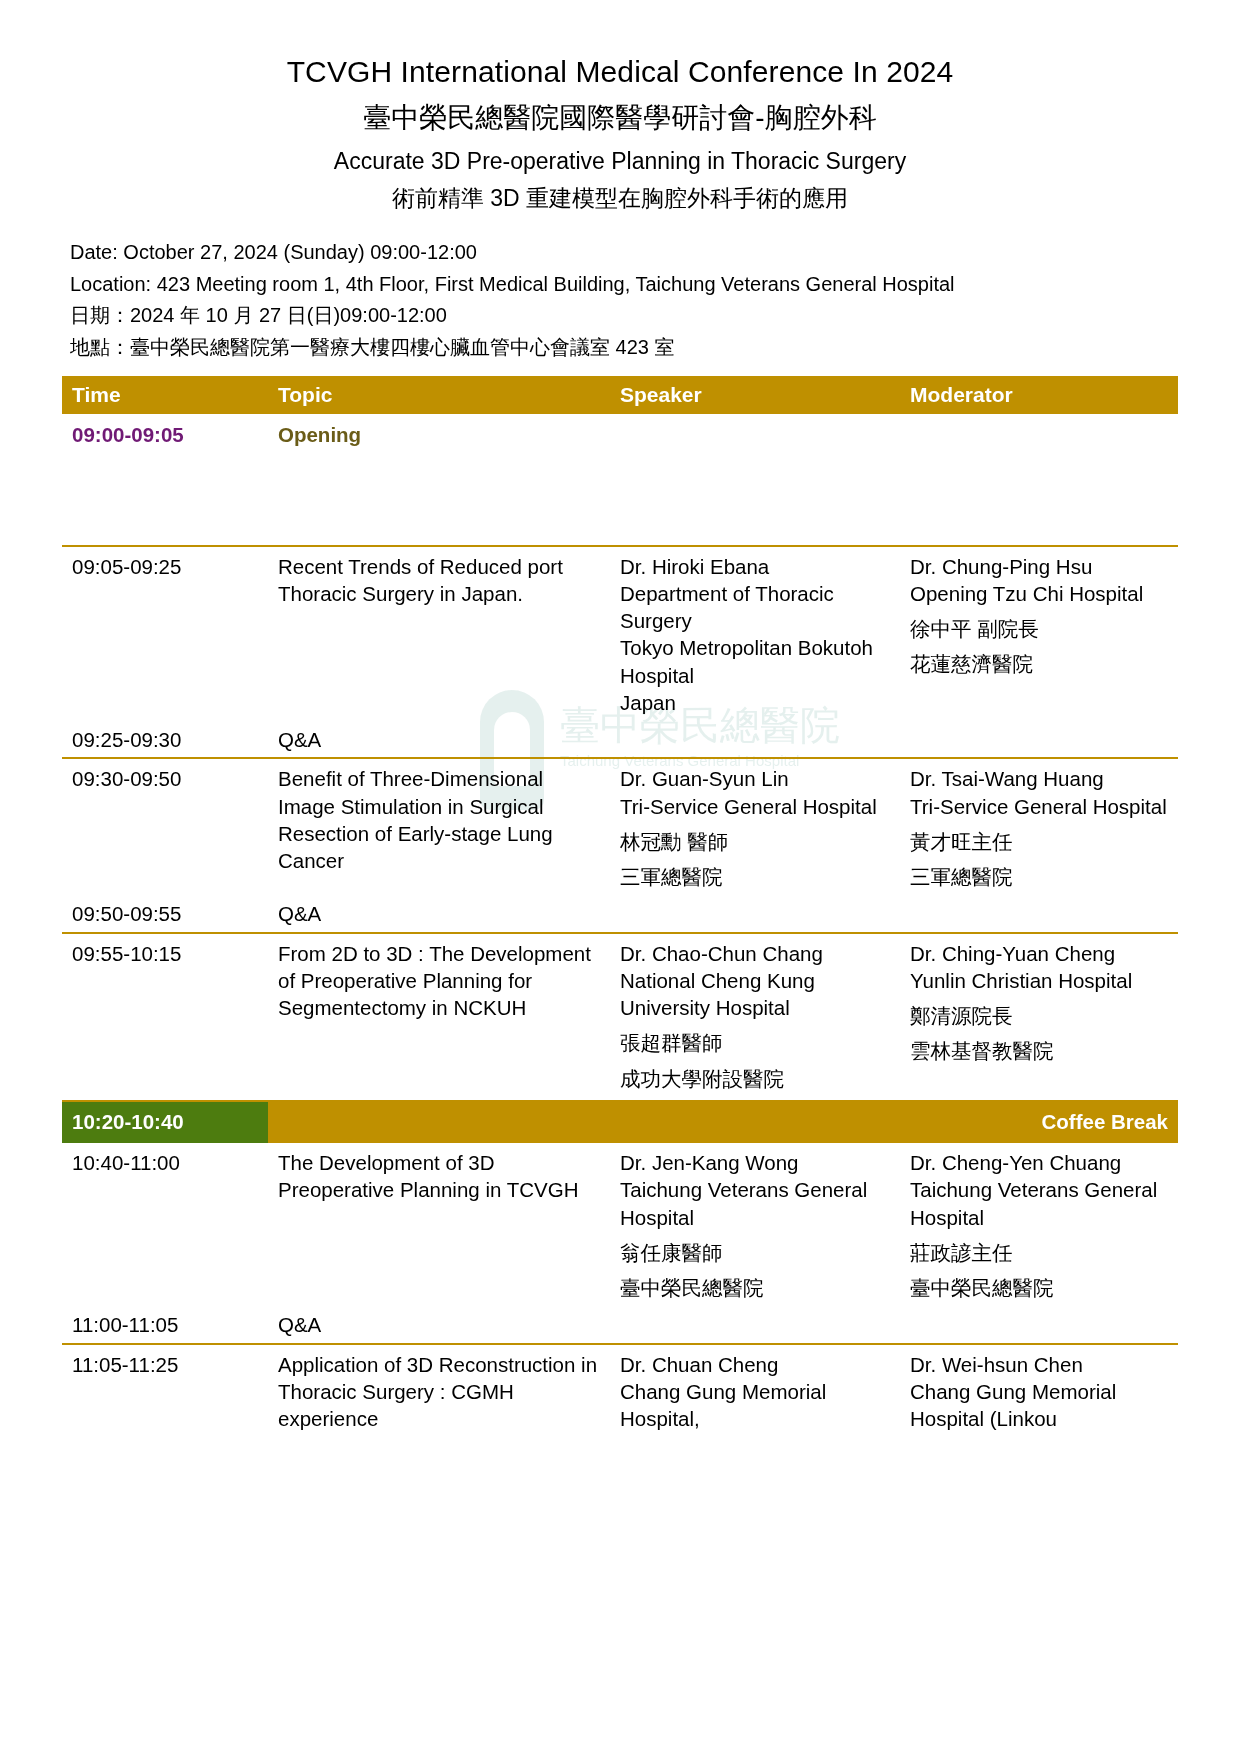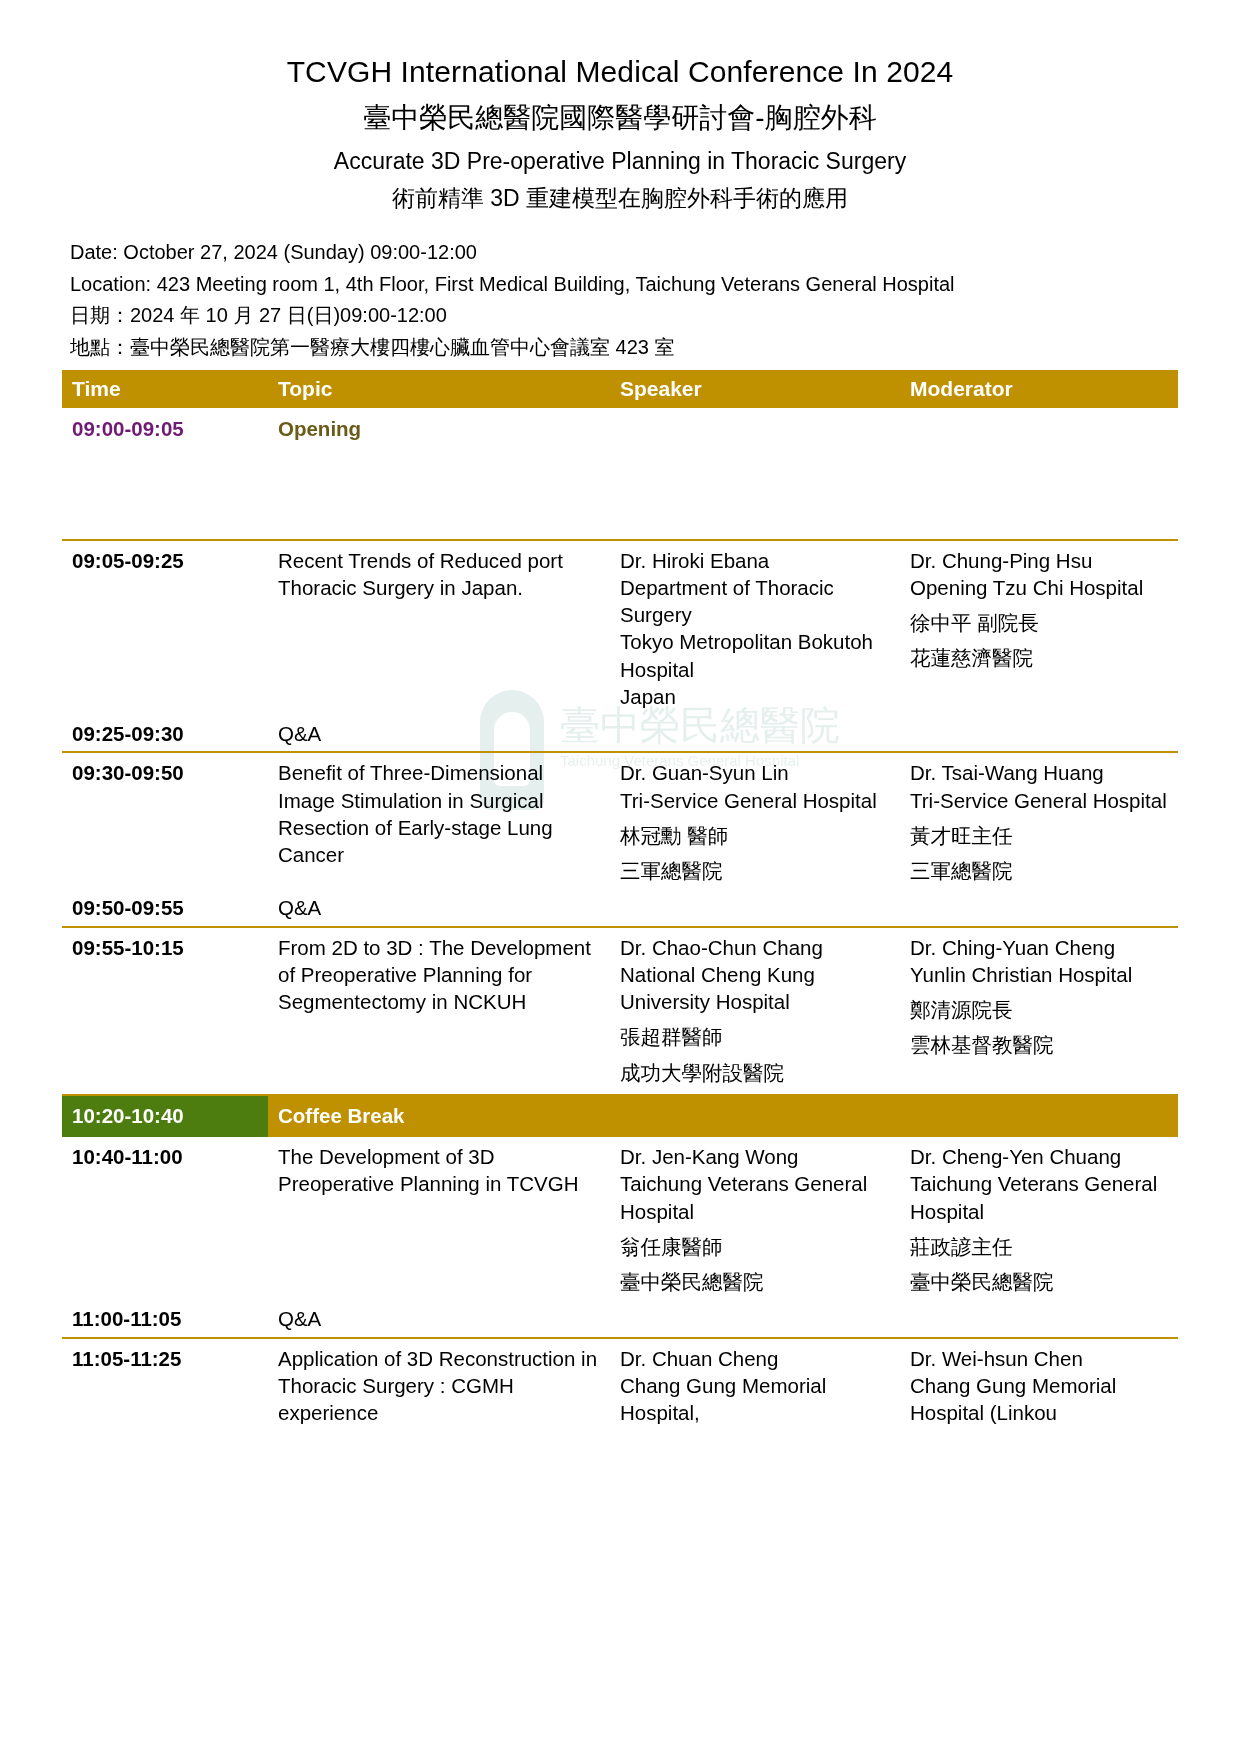--- a/index.html
+++ b/index.html
@@ -52,21 +52,21 @@
   }
   .meta div {
     margin-bottom: 2px;
     white-space: nowrap;
   }
   .meta .zh {
     font-size: 20px;
   }
   
   table.agenda {
-    margin-top: 8px;
+    margin-top: 14px;
     width: 1116px;
     border-collapse: collapse;
     table-layout: fixed;
     font-size: 20.5px;
   }
   table.agenda col.c-time  { width: 206px; }
   table.agenda col.c-topic { width: 342px; }
   table.agenda col.c-spk   { width: 290px; }
   table.agenda col.c-mod   { width: 278px; }
 
@@ -81,21 +81,21 @@
   }
   tbody td {
     vertical-align: top;
     padding: 6px 10px 8px 10px;
     line-height: 1.33;
   }
   tr.sep td {
     border-top: 2px solid #BF9000;
   }
   td.time {
-    font-weight: bold;
+    font-weight: normal;
     white-space: nowrap;
   }
   td.topic, td.speaker, td.moderator {
     word-wrap: break-word;
   }
   .opening-row td {
     color: #5b5020;
     font-weight: bold;
     padding-top: 7px;
   }
@@ -115,21 +115,21 @@
   }
   .coffee-row td.time {
     background: #4d7c0f;
     color: #ffffff;
     font-weight: bold;
   }
   .coffee-row td.coffee {
     background: #BF9000;
     color: #ffffff;
     font-weight: bold;
-    text-align: left;
+    text-align: right;
   }
   
   .watermark {
     position: absolute;
     left: 460px;
     top: 690px;
     width: 280px;
     height: 190px;
     opacity: 0.13;
     pointer-events: none;

